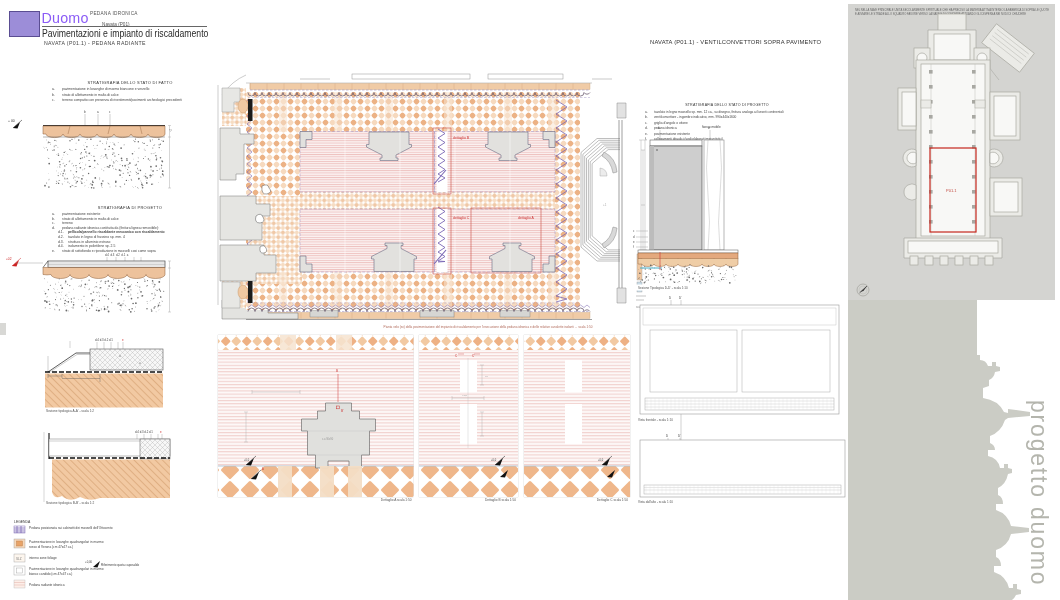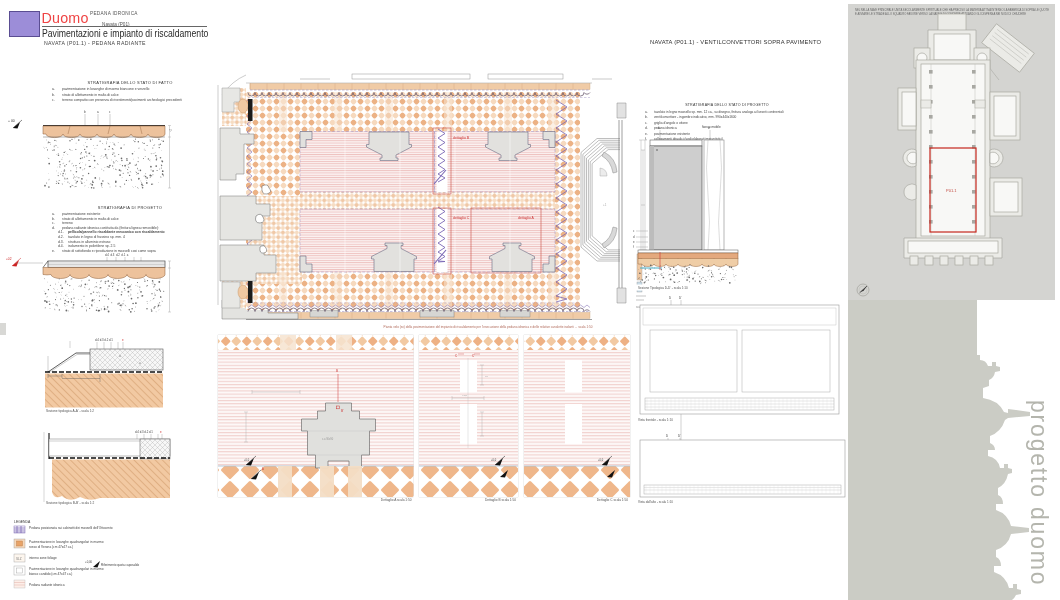--- a/index.html
+++ b/index.html
@@ -1,19 +1,19 @@
 <!DOCTYPE html>
 <html><head><meta charset="utf-8"><style>
 html,body{margin:0;padding:0;width:1060px;height:600px;background:#fff;overflow:hidden;
 font-family:"Liberation Sans",sans-serif;position:relative}
 .abs{position:absolute}
 .t{position:absolute;color:#3a3a3a;white-space:nowrap}
 </style></head><body>
 <div class="abs" style="left:9px;top:11px;width:29px;height:24px;background:#9c8dd8;border:1px solid #5a4d92"></div>
-<div class="t" style="left:41.5px;top:10px;font-size:14.3px;letter-spacing:0.2px;color:#ef4444">Duomo</div>
+<div class="t" style="left:41.5px;top:10px;font-size:14.3px;letter-spacing:0.2px;color:#8b5cf6">Duomo</div>
 <div class="t" style="left:90px;top:10.5px;font-size:4.7px;letter-spacing:0.3px;color:#555">PEDANA IDRONICA</div>
 <div class="t" style="left:102px;top:22.3px;font-size:4.7px;color:#555">Navata (P01)</div>
 <div class="abs" style="left:41.5px;top:26.2px;width:165px;height:0;border-top:0.8px solid #666"></div>
 <div class="t" style="left:41.5px;top:27.6px;font-size:10.3px;color:#2a2a2a;transform:scaleX(0.84);transform-origin:0 0">Pavimentazioni e impianto di riscaldamento</div>
 <div class="t" style="left:44px;top:40px;font-size:5.2px;letter-spacing:0.35px;color:#444">NAVATA (P01.1) - PEDANA RADIANTE</div>
 <div class="t" style="left:650px;top:39px;font-size:5.8px;letter-spacing:0.2px;color:#333">NAVATA (P01.1) - VENTILCONVETTORI SOPRA PAVIMENTO</div>
 <svg class="abs" style="left:0px;top:60px" width="218" height="540" viewBox="0 60 218 540">
     <defs>
       <pattern id="tanh" width="5" height="5" patternUnits="userSpaceOnUse" patternTransform="rotate(45)">
         <rect width="5" height="5" fill="#f2c9a2"></rect>

